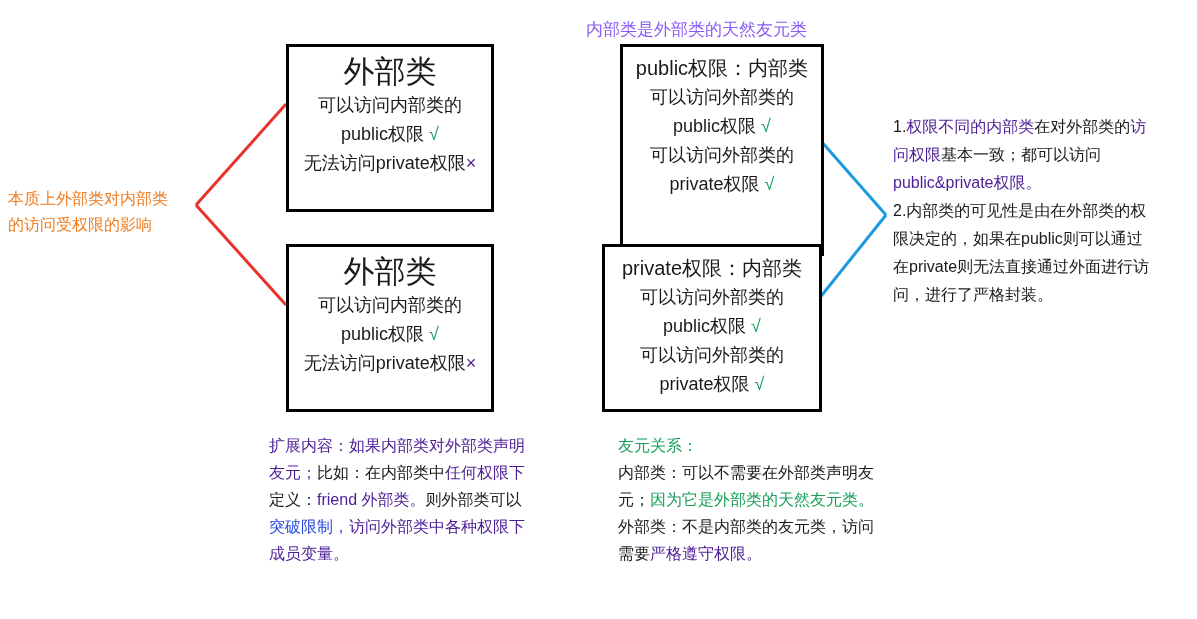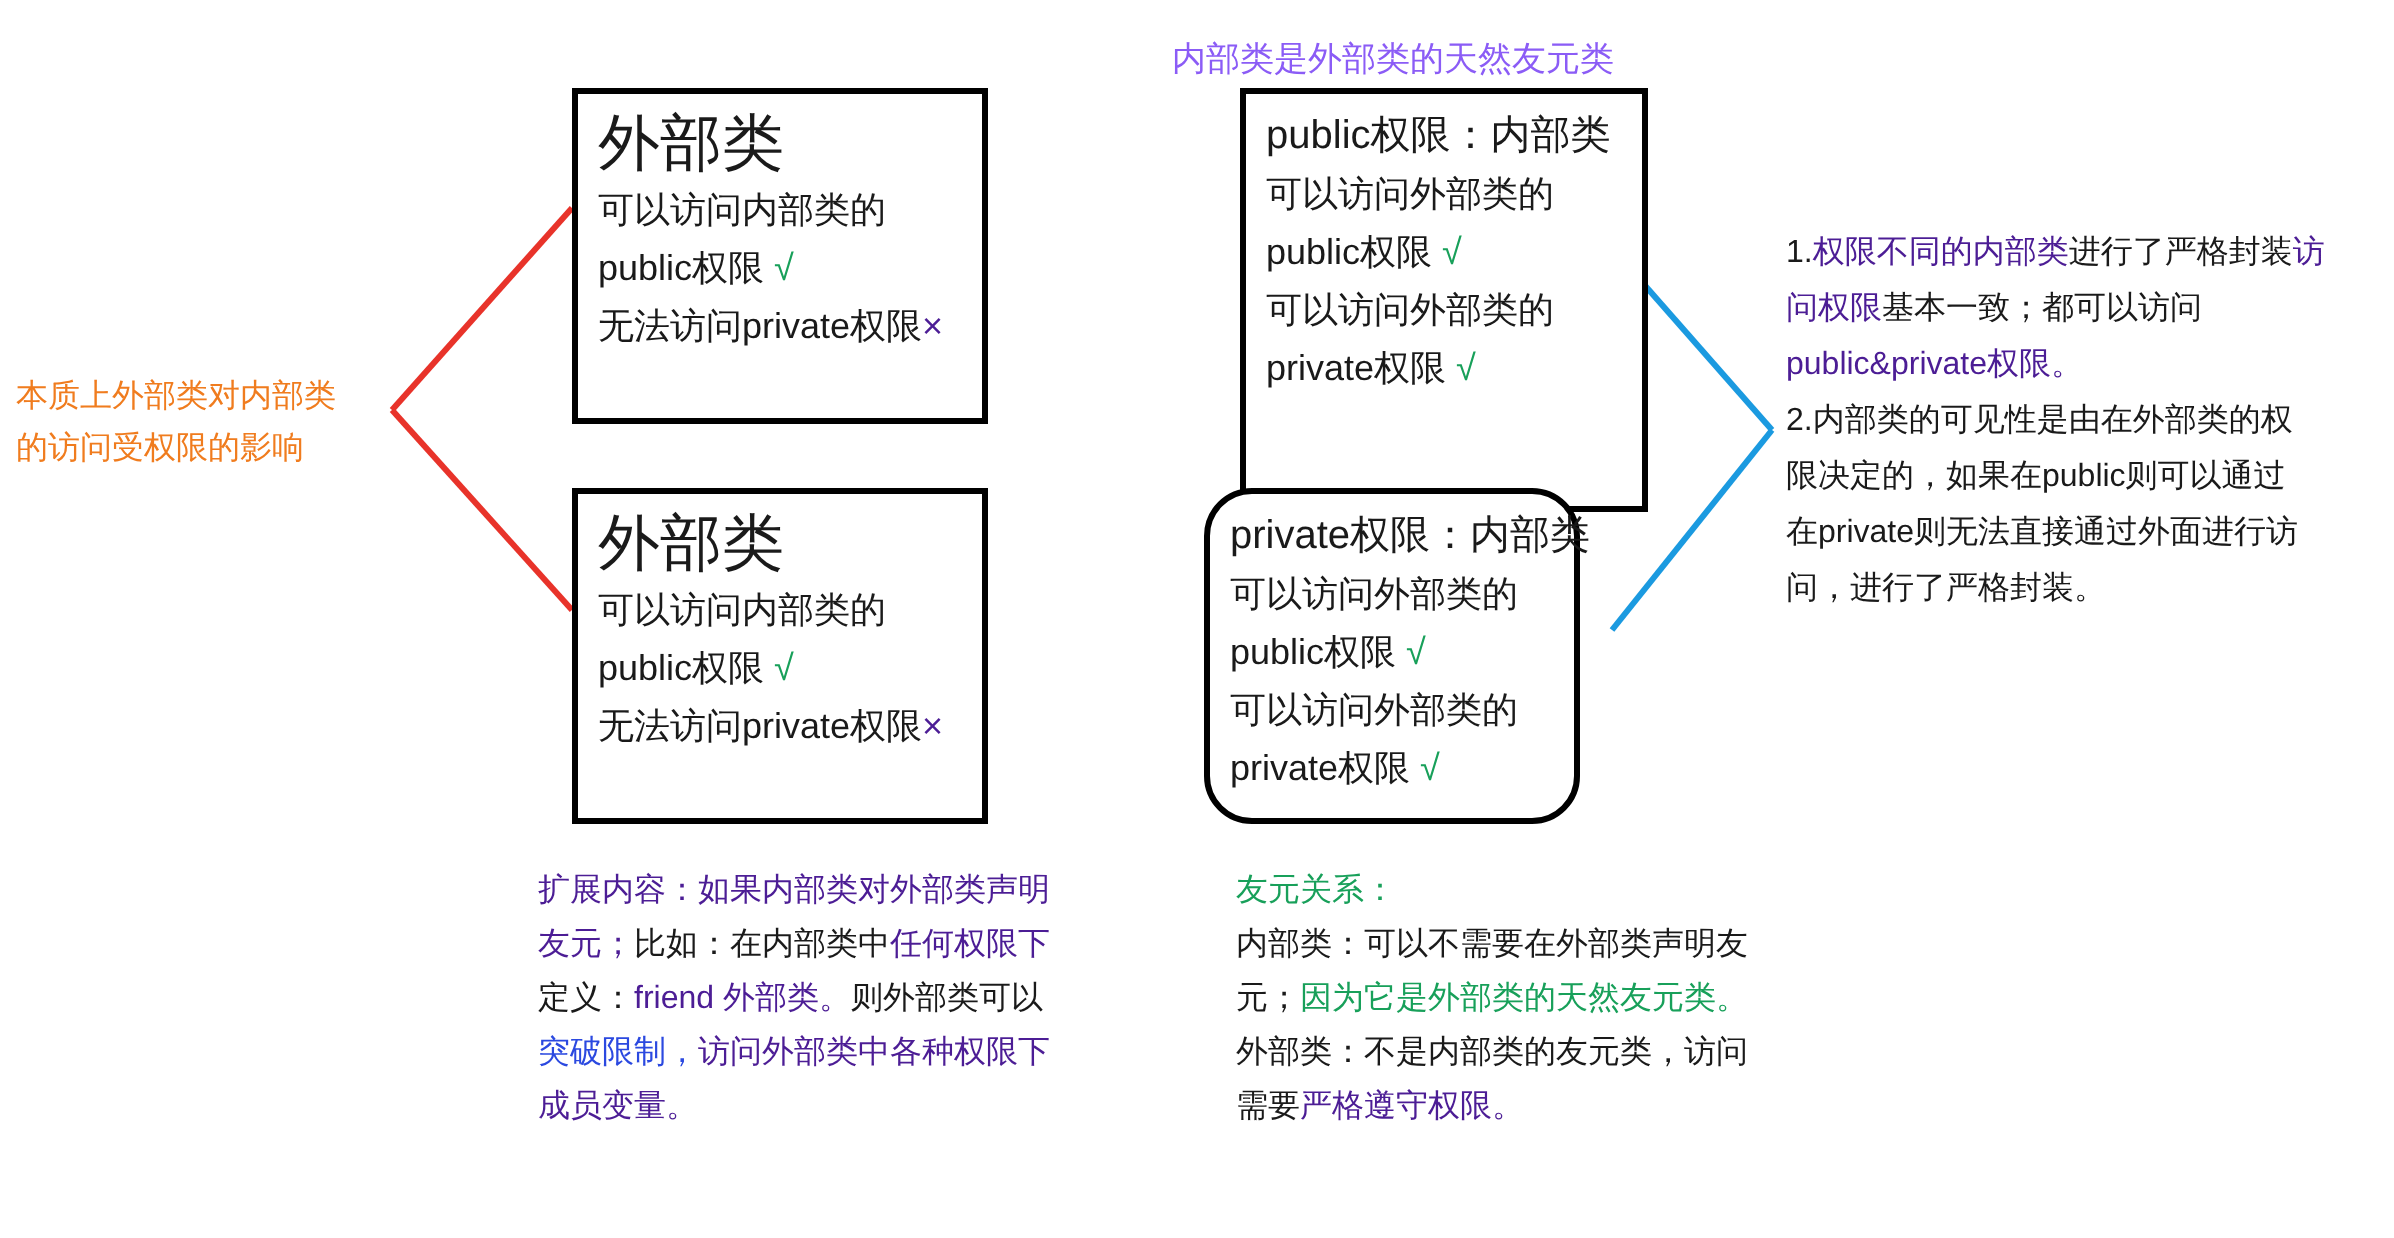--- a/index.html
+++ b/index.html
@@ -25,20 +25,21 @@
     width: 1197px;
     height: 619px;
     pointer-events: none;
   }
   .box {
     position: absolute;
     border: 3px solid #000000;
     background: #ffffff;
     box-sizing: border-box;
     padding: 6px 10px 8px 10px;
+    text-align: center;
   }
   .box .title {
     font-size: 31px;
     line-height: 38px;
     white-space: nowrap;
   }
   .box .title-sm {
     font-size: 20px;
     line-height: 30px;
     white-space: nowrap;
@@ -112,21 +113,21 @@
   </div>
 
   <div class="box" style="left:620px; top:44px; width:204px; height:212px;">
     <div class="title-sm">public权限：内部类</div>
     <div class="line"><span>可以访问外部类的</span></div>
     <div class="line"><span>public权限 </span><span class="green">√</span></div>
     <div class="line"><span>可以访问外部类的</span></div>
     <div class="line"><span>private权限 </span><span class="green">√</span></div>
   </div>
 
-  <div class="box" style="left:602px; top:244px; width:188px; height:168px;border-radius:24px;">
+  <div class="box" style="left:602px; top:244px; width:220px; height:168px;">
     <div class="title-sm">private权限：内部类</div>
     <div class="line"><span>可以访问外部类的</span></div>
     <div class="line"><span>public权限 </span><span class="green">√</span></div>
     <div class="line"><span>可以访问外部类的</span></div>
     <div class="line"><span>private权限 </span><span class="green">√</span></div>
   </div>
 
   <div class="caption" style="left:253px; top:432px; width:320px;">
     <div class="ln"><span class="red">扩展内容：</span><span class="red">如果内部类对外部类声明</span></div>
     <div class="ln"><span class="red">友元；</span><span>比如：在内部类中</span><span class="red">任何权限下</span></div>
@@ -137,21 +138,21 @@
 
   <div class="caption" style="left:602px; top:432px; width:320px;">
     <div class="ln green">友元关系：</div>
     <div class="ln">内部类：可以不需要在外部类声明友</div>
     <div class="ln"><span>元；</span><span class="green">因为它是外部类的天然友元类。</span></div>
     <div class="ln">外部类：不是内部类的友元类，访问</div>
     <div class="ln"><span>需要</span><span class="red">严格遵守权限。</span></div>
   </div>
 
   <div class="right-note" style="left:893px; top:113px;">
-    <div class="ln"><span>1.</span><span class="red">权限不同的内部类</span><span>进行了严格封装</span><span class="red">访</span></div>
+    <div class="ln"><span>1.</span><span class="red">权限不同的内部类</span><span>在对外部类的</span><span class="red">访</span></div>
     <div class="ln"><span class="red">问权限</span><span>基本一致；都可以访问</span></div>
     <div class="ln red">public&amp;private权限。</div>
     <div class="ln">2.内部类的可见性是由在外部类的权</div>
     <div class="ln">限决定的，如果在public则可以通过</div>
     <div class="ln">在private则无法直接通过外面进行访</div>
     <div class="ln">问，进行了严格封装。</div>
   </div>
 
 </div>
 

